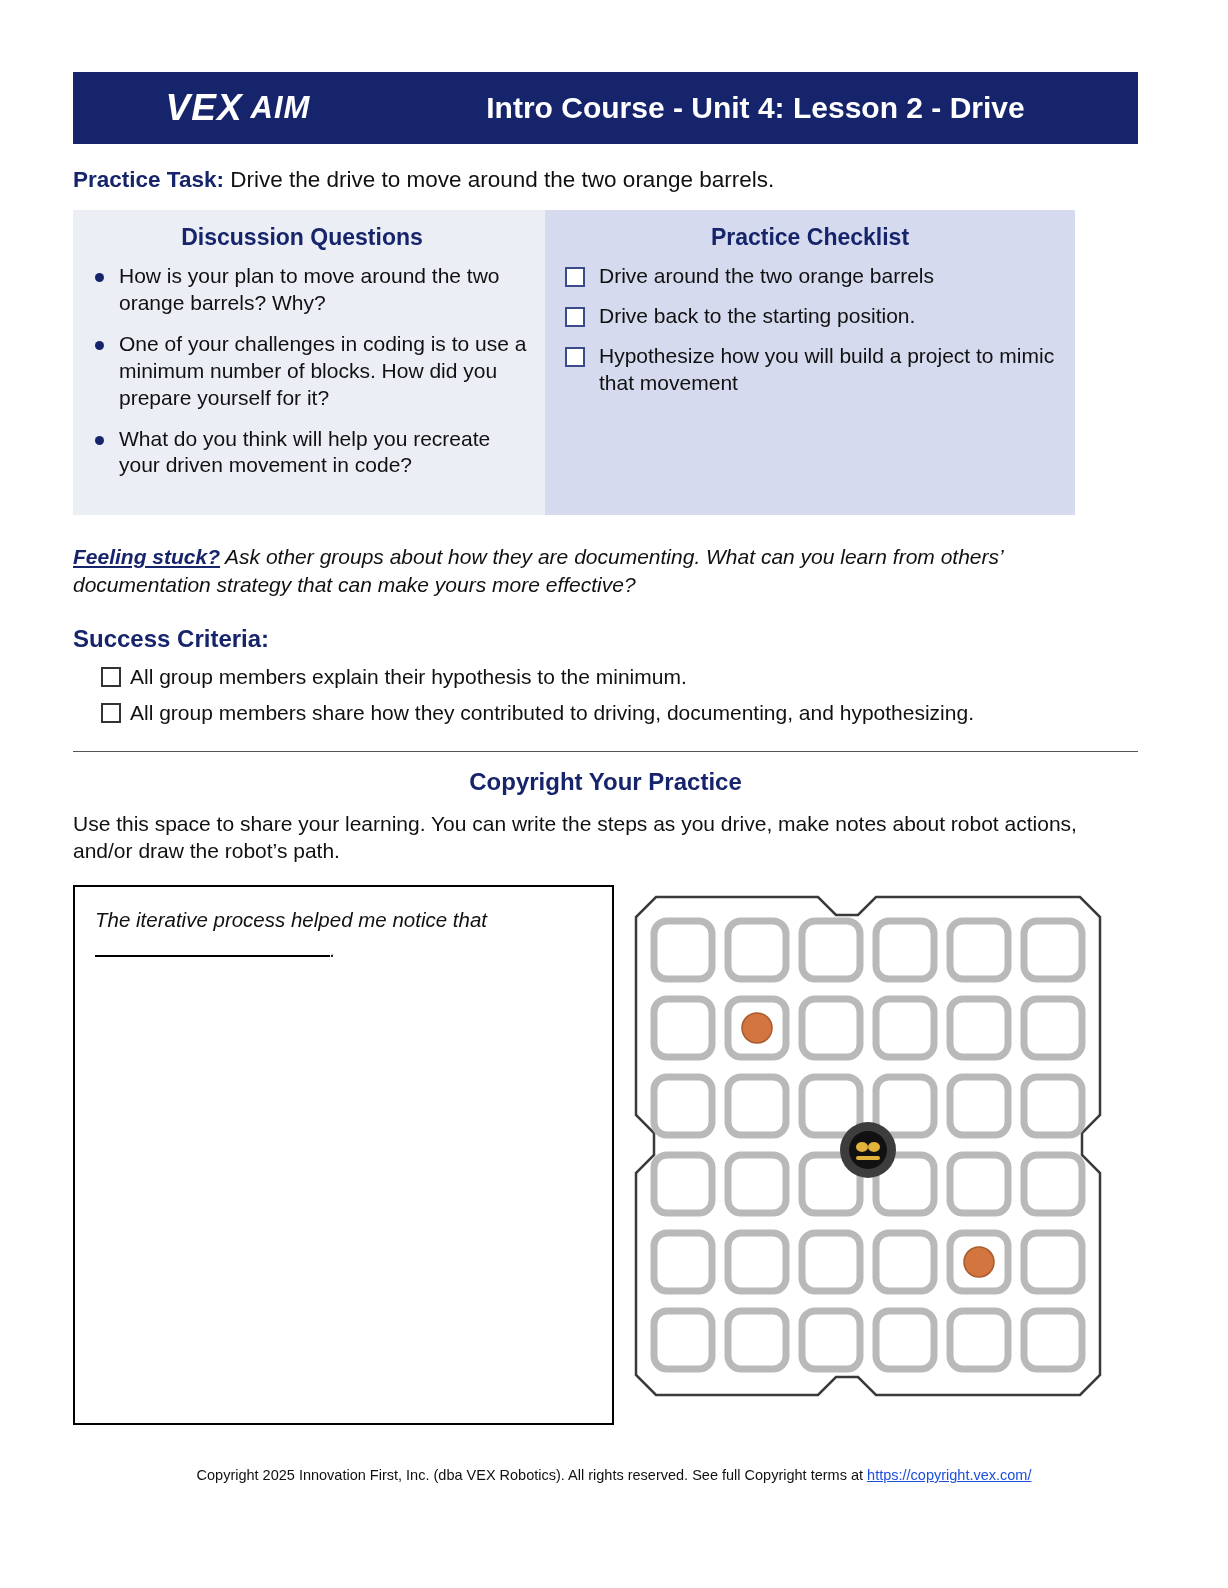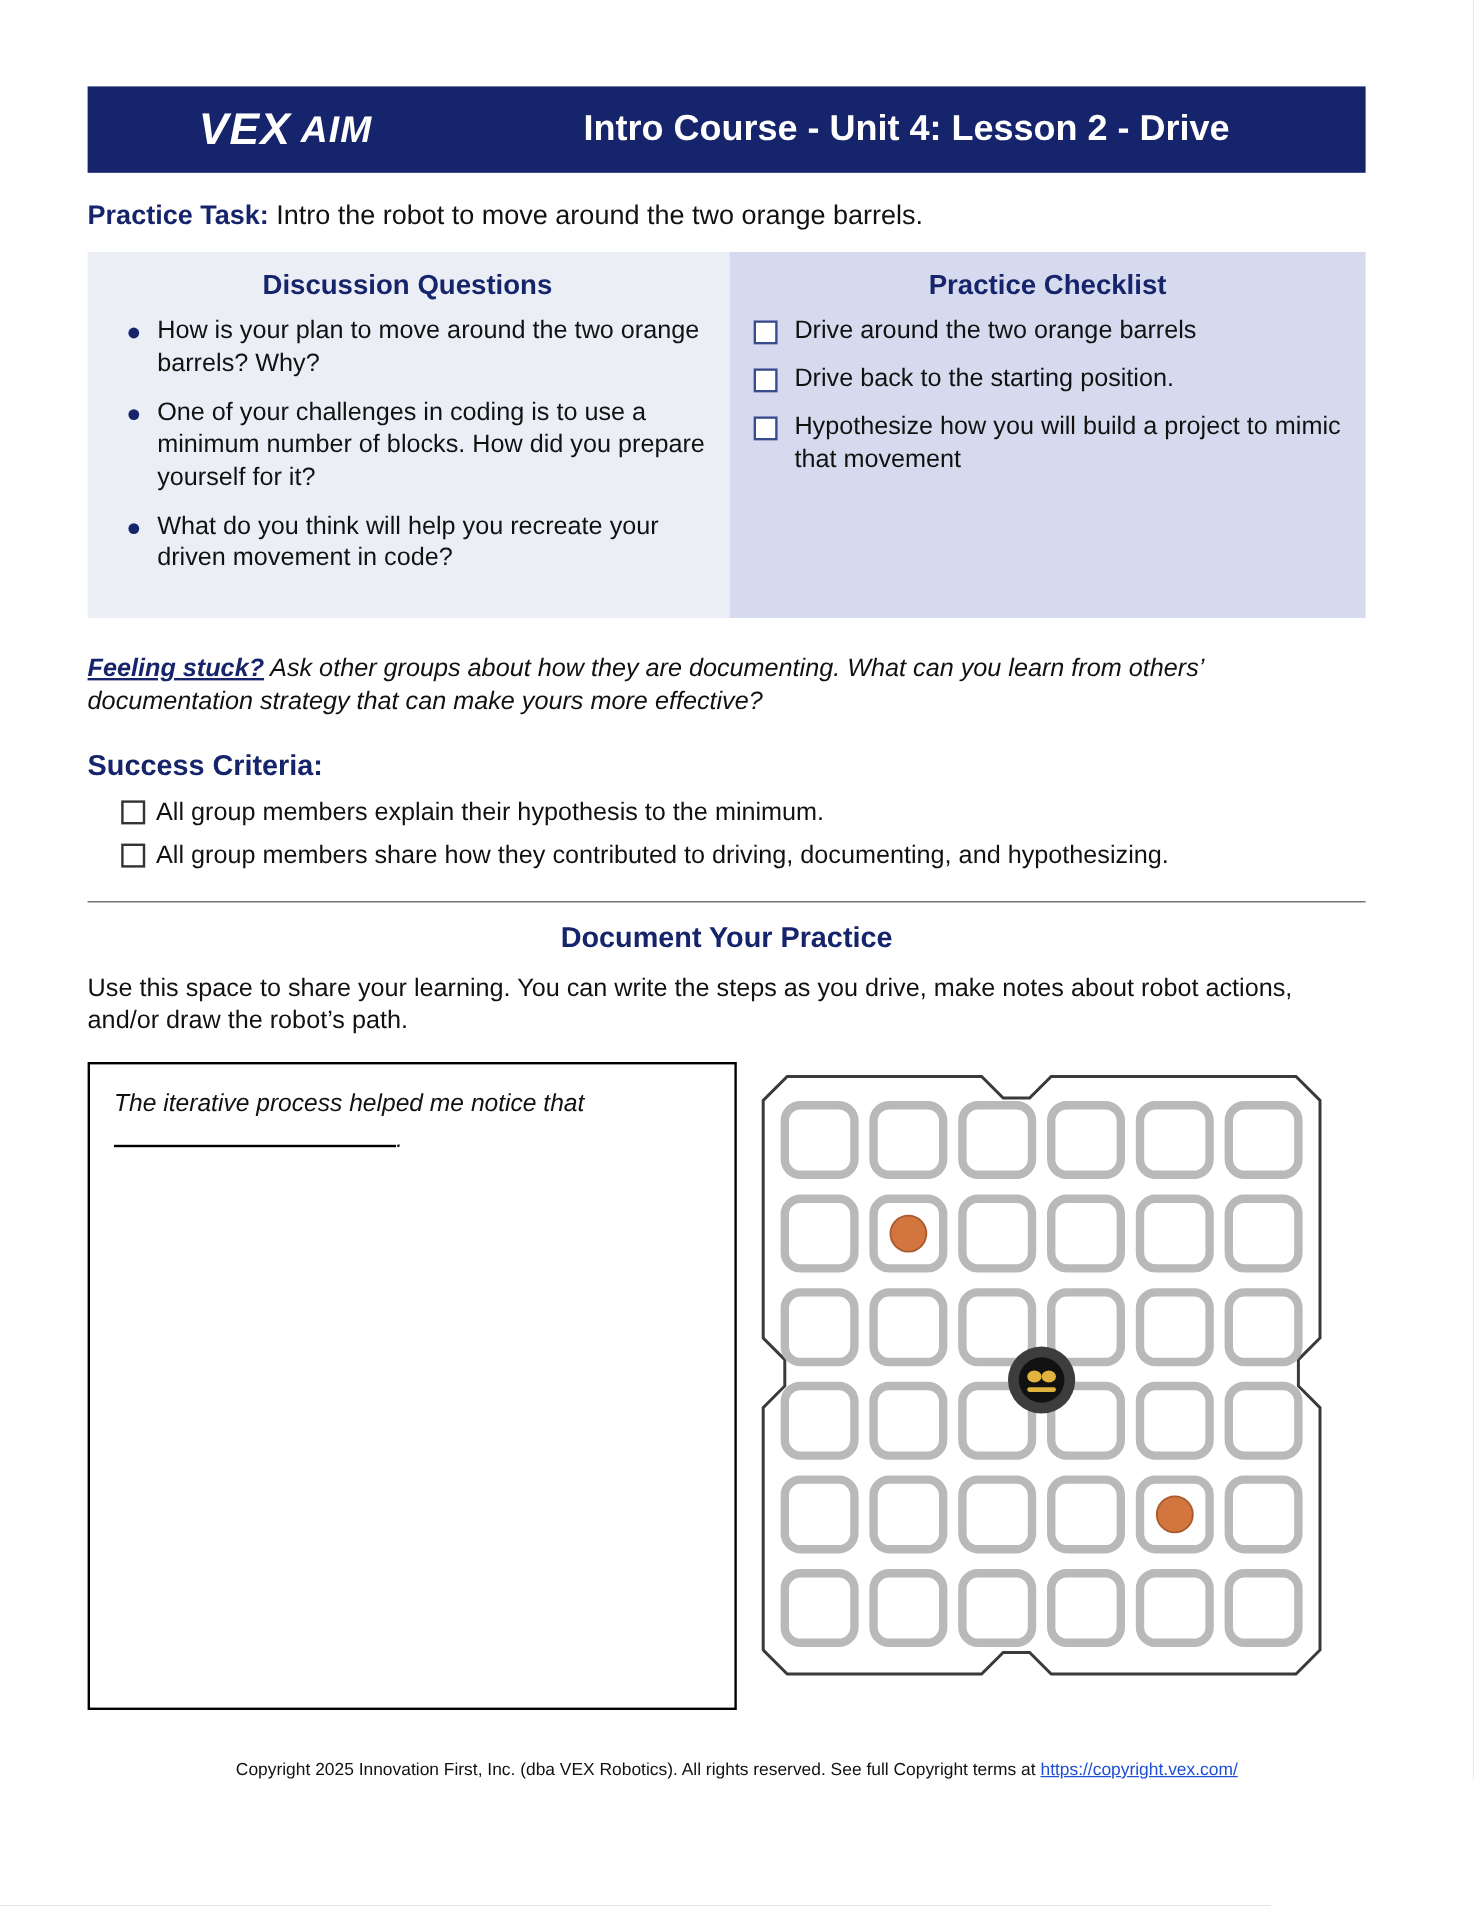--- a/index.html
+++ b/index.html
@@ -74,23 +74,23 @@
     color: #16246b;
     font-weight: bold;
   }
 
   
   .two-col {
     display: flex;
     margin-top: 16px;
   }
   .col-left {
-    width: 535px;
+    width: 472px;
     background: #eceef5;
-    padding: 14px 18px 22px 16px;
+    padding: 14px 18px 22px 4px;
     box-sizing: border-box;
   }
   .col-right {
     width: 530px;
     background: #d5daee;
     padding: 14px 18px 22px 18px;
     box-sizing: border-box;
   }
   .col-title {
     text-align: center;
@@ -256,21 +256,21 @@
 
     <div class="header">
       <div class="logo">
         <span class="logo-vex">VEX</span>
         <span class="logo-aim">AIM</span>
       </div>
       <div class="header-title">Intro Course - Unit 4: Lesson 2 - Drive</div>
     </div>
 
     <div class="practice-task">
-      <span class="label">Practice Task:</span><span> Intro the robot to move around the two orange barrels.</span>
+      <span class="label">Practice Task:</span><span> Drive the drive to move around the two orange barrels.</span>
     </div>
 
     <div class="two-col">
       <div class="col-left">
         <div class="col-title">Discussion Questions</div>
         <ul class="q-list">
           <li>How is your plan to move around the two orange barrels? Why?</li>
           <li>One of your challenges in coding is to use a minimum number of blocks. How did you prepare yourself for it?</li>
           <li>What do you think will help you recreate your driven movement in code?</li>
         </ul>
@@ -301,21 +301,21 @@
       <span class="sc-box"></span>
       <span>All group members explain their hypothesis to the minimum.</span>
     </div>
     <div class="sc-item">
       <span class="sc-box"></span>
       <span>All group members share how they contributed to driving, documenting, and hypothesizing.</span>
     </div>
 
     <div class="divider"></div>
 
-    <div class="doc-title">Document Your Practice</div>
+    <div class="doc-title">Copyright Your Practice</div>
     <div class="doc-desc">Use this space to share your learning. You can write the steps as you drive, make notes about robot actions, and/or draw the robot’s path.</div>
 
     <div class="bottom-row">
       <div class="answer-box">
         <div class="answer-text">
           <span>The iterative process helped me notice that</span>
           <br>
           <span class="blank-line"></span><span>.</span>
         </div>
       </div>

